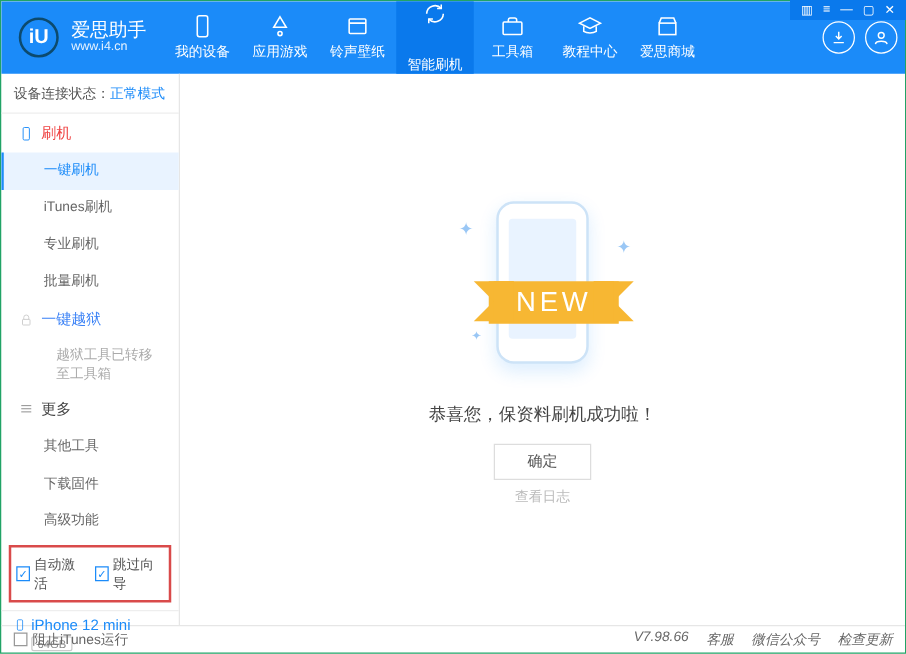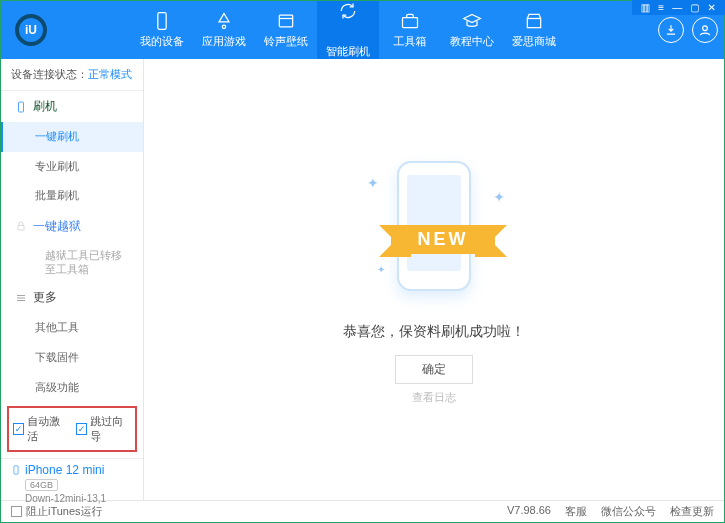--- a/index.html
+++ b/index.html
@@ -1,19 +1,19 @@
 <!DOCTYPE html>
 <html><head>
 <meta charset="utf-8">
 <style>
 * { margin: 0; padding: 0; box-sizing: border-box; font-family: "Microsoft YaHei", Arial, sans-serif; }
 body { background: #fff; width: 725px; height: 523px; overflow: hidden; border: 1px solid #21a366; }
 .header { background: #1b8bf9; height: 58px; display: flex; align-items: center; color: #fff; }
 .logo-block { display: flex; align-items: center; padding: 0 14px; min-width: 130px; }
-.logo-circle { width: 32px; height: 32px; border: 4px solid #0c4a6e; border-radius: 50%; display: flex; align-items: center; justify-content: center; font-weight: bold; font-size: 12px; margin-right: 10px; }
+.logo-circle { width: 32px; height: 32px; border: 2px solid #0c4a6e; border-radius: 50%; display: flex; align-items: center; justify-content: center; font-weight: bold; font-size: 16px; margin-right: 10px; }
 .logo-text { font-size: 15px; line-height: 1; }
 .logo-sub { font-size: 10px; opacity: .9; }
 .nav { display: flex; flex: 1; height: 100%; }
 .nav-item { width: 62px; display: flex; flex-direction: column; align-items: center; justify-content: center; font-size: 11px; cursor: pointer; }
 .nav-item.active { background: #0a79ec; justify-content: space-between; }
 .nav-icon { width: 20px; height: 20px; margin-bottom: 3px; display: flex; align-items: center; justify-content: center; }
 .nav-icon svg { width: 20px; height: 20px; fill: none; stroke: #fff; stroke-width: 1.5; }
 .header-right { display: flex; align-items: center; padding-right: 6px; gap: 8px; }
 .top-controls { position: absolute; top: 0; right: 0; background: #0a79ec; display: flex; gap: 2px; padding: 2px 6px; font-size: 10px; color: #fff; }
 .top-controls span { cursor: pointer; padding: 0 3px; }
@@ -35,48 +35,52 @@
 .cb { width: 12px; height: 12px; border: 1px solid #1b8bf9; display: inline-flex; align-items: center; justify-content: center; color: #1b8bf9; font-size: 9px; }
 .device-block { padding: 4px 10px 6px; border-top: 1px solid #eee; }
 .device-name { color: #1b8bf9; font-size: 12px; font-weight: 500; display: flex; align-items: center; gap: 4px; }
 .device-name svg { width: 10px; height: 14px; fill: none; stroke: #1b8bf9; stroke-width: 1.5; }
 .storage-badge { border: 1px solid #ccc; border-radius: 2px; font-size: 9px; padding: 0 4px; color: #888; display: inline-block; margin: 2px 0 2px 14px; }
 .device-sub { font-size: 10px; color: #888; margin-left: 14px; }
 .main { flex: 1; display: flex; flex-direction: column; align-items: center; justify-content: center; position: relative; }
 .illus { width: 150px; height: 150px; position: relative; margin-bottom: 18px; }
 .phone { background: #fff; border: 2px solid #cde3f7; border-radius: 14px; width: 74px; height: 130px; position: absolute; left: 50%; top: 6px; transform: translateX(-50%); box-shadow: 0 6px 14px rgba(27,139,249,.15); }
 .phone::after { content: ""; position: absolute; top: 12px; left: 8px; right: 8px; bottom: 18px; background: #e9f3ff; border-radius: 3px; }
-.new-ribbon { position: absolute; left: 32px; right: 14px; top: 70px; background: #f7b733; color: #fff; font-weight: 700; font-size: 18px; letter-spacing: 3px; text-align: center; padding: 4px 0; }
+.new-ribbon { position: absolute; left: 32px; right: 14px; top: 70px; background: #f7b733; color: #fff; font-weight: 400; font-size: 22px; letter-spacing: 3px; text-align: center; padding: 4px 0; }
 .new-ribbon::before, .new-ribbon::after { content: ""; position: absolute; top: 0; border: 16px solid #f7b733; }
 .new-ribbon::before { left: -12px; border-left-color: transparent; }
 .new-ribbon::after { right: -12px; border-right-color: transparent; }
 .sparkle { position: absolute; color: #9ac7f5; font-size: 14px; }
 .msg { font-size: 14px; color: #444; margin-bottom: 14px; }
 .ok-btn { border: 1px solid #ddd; background: #fff; padding: 5px 26px; font-size: 12px; cursor: pointer; color: #555; margin-bottom: 6px; }
 .log-link { font-size: 11px; color: #bbb; cursor: pointer; }
 .footer { height: 22px; border-top: 1px solid #e6e6e6; display: flex; align-items: center; font-size: 11px; color: #666; padding: 0 10px; }
 .footer .left { display: flex; align-items: center; gap: 4px; }
-.footer .right { margin-left: auto; display: flex; gap: 14px; }
+.footer .right { margin-left: auto; display: flex; gap: 14px; font-style: italic; }
 .footer .right span { cursor: pointer; }
 .cb-sm { width: 11px; height: 11px; border: 1px solid #999; display: inline-block; }
 </style>
 </head>
 <body>
 
 <div class="top-controls">
   <span>▥</span>
   <span>≡</span>
   <span>—</span>
   <span>▢</span>
   <span>✕</span>
 </div>
 
 <div class="header">
   <div class="logo-block">
     <div class="logo-circle">iU</div>
+    <div>
+      <div class="logo-text">爱思助手</div>
+      <div class="logo-sub">www.i4.cn</div>
+    </div>
   </div>
   <div class="nav">
     <div class="nav-item">
         <div class="nav-icon">
           <svg viewBox="0 0 24 24">
             <rect x="7" y="2" width="10" height="20" rx="2"></rect>
           </svg>
         </div>
         <span>我的设备</span>
       </div>
@@ -155,23 +159,24 @@
     <div class="status-bar">
       <span>设备连接状态：</span><span class="val">正常模式</span>
     </div>
 
     <div class="side-section-title">
       <span class="side-icon">
           <svg viewBox="0 0 24 24" style="stroke:#1b8bf9">
             <rect x="7" y="2" width="10" height="20" rx="2"></rect>
           </svg>
         </span>
-      <span style="color:#14532d">刷机</span>
+      <span style="color:#ef4444">刷机</span>
     </div>
     <div class="side-item active">一键刷机</div>
+    <div class="side-item">iTunes刷机</div>
     <div class="side-item">专业刷机</div>
     <div class="side-item">批量刷机</div>
 
     <div class="side-section-title" style="color:#3b82f6">
       <span class="side-icon">
           <svg viewBox="0 0 24 24" style="stroke:#ccc">
             <rect x="6" y="11" width="12" height="9" rx="1"></rect>
             <path d="M8 11V8a4 4 0 0 1 8 0v3"></path>
           </svg>
         </span>

